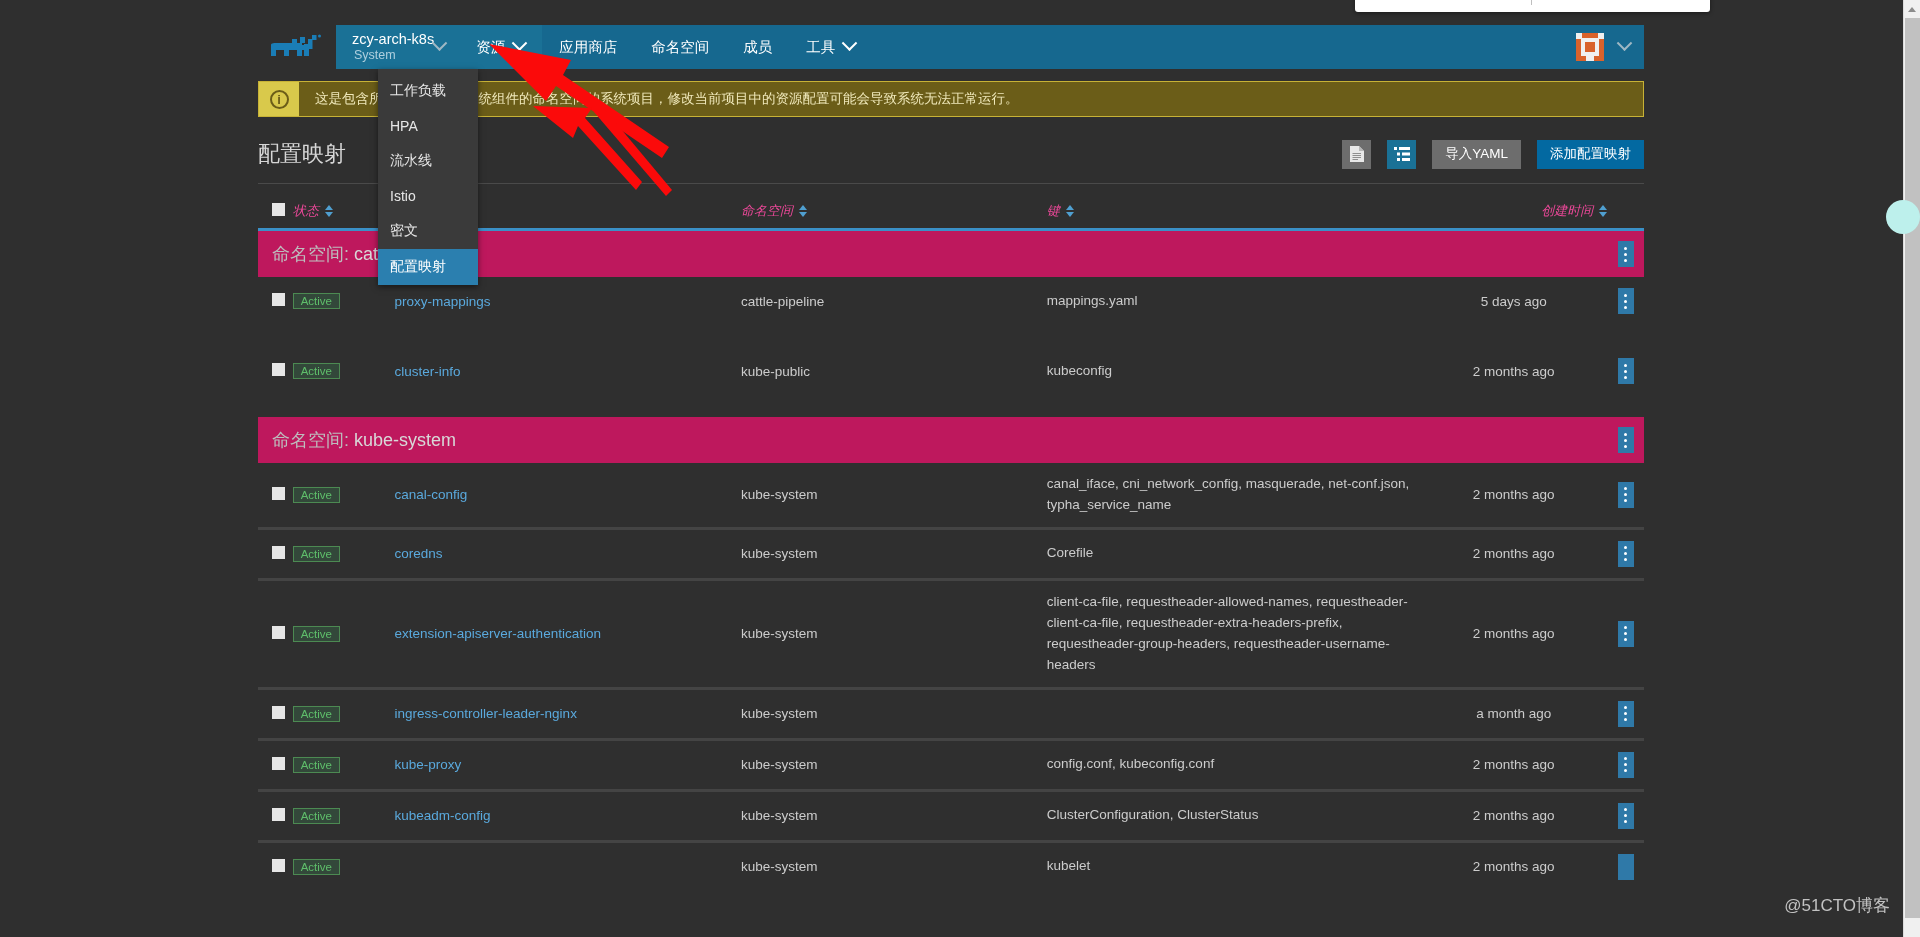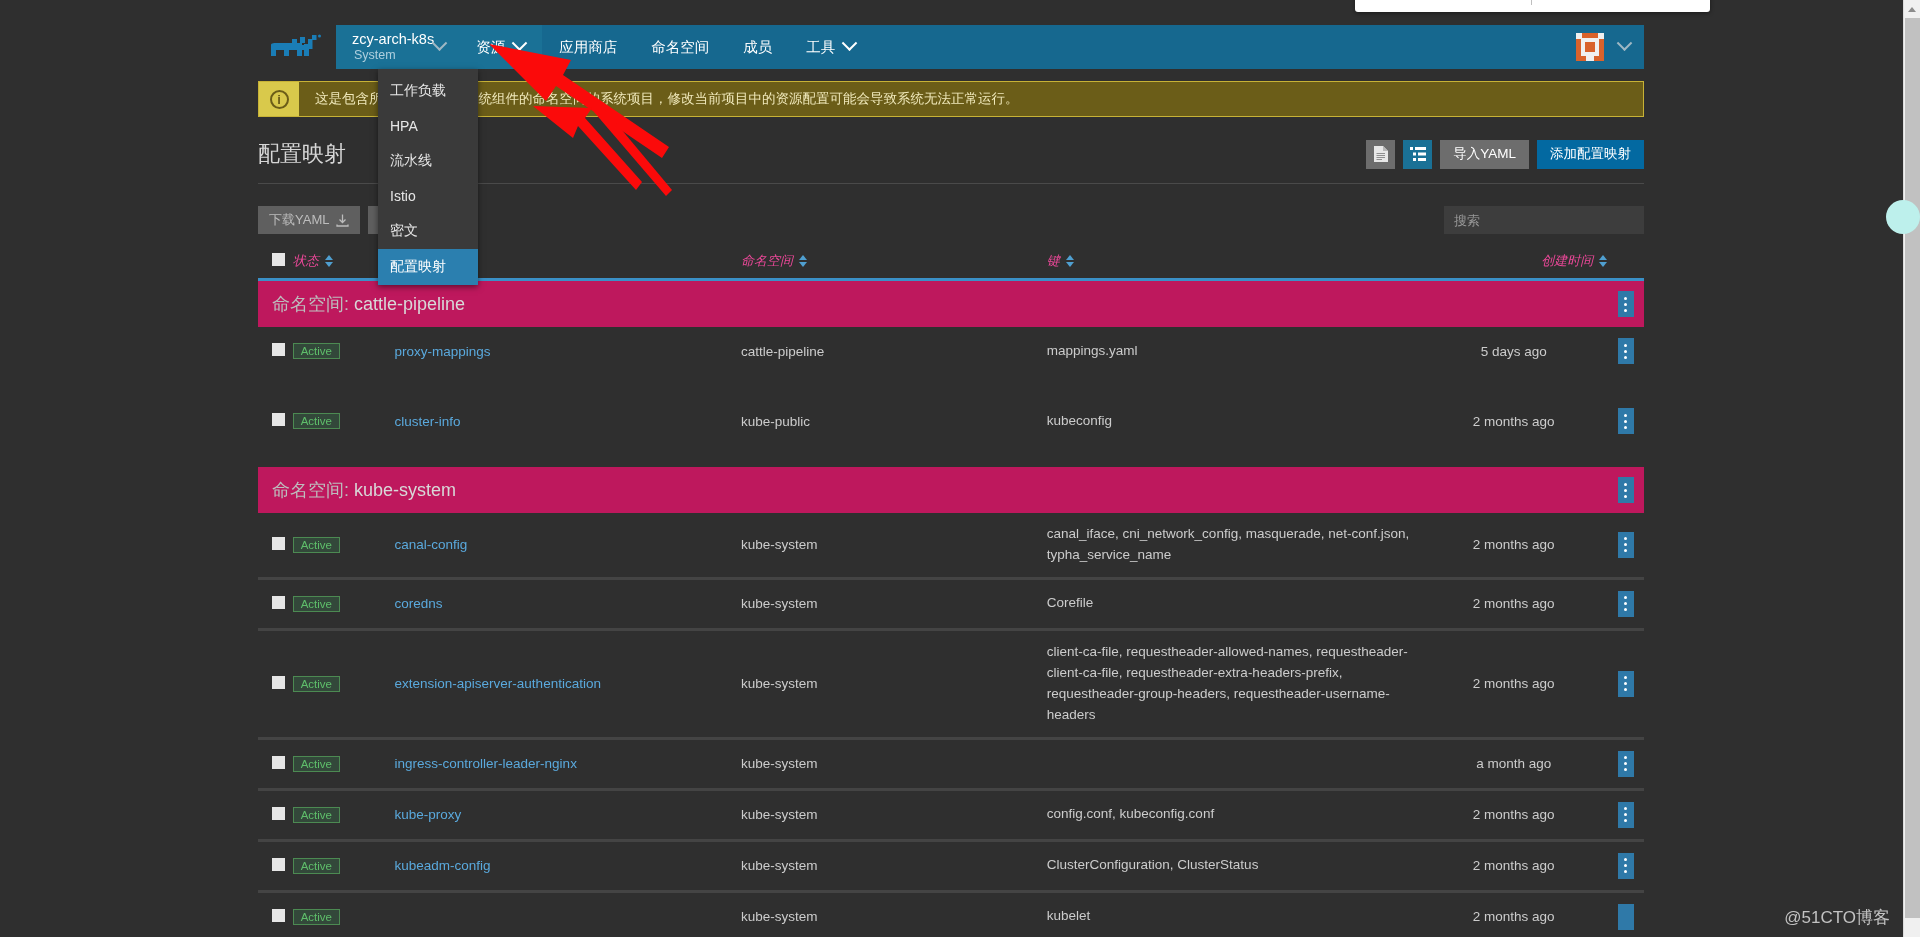--- a/index.html
+++ b/index.html
@@ -125,21 +125,21 @@
     font-size: 13px; font-weight: bold; line-height: 1;
   }
   .banner-text { color: #f0e9bb; font-size: 13.5px; padding-left: 16px; }
 
   
   .page-head {
     display: flex; align-items: center; margin-top: 22px; padding-bottom: 14px;
     border-bottom: 1px solid #4a4a4a;
   }
   .page-title { color: #d6d6d6; font-size: 22px; font-weight: normal; }
-  .head-actions { margin-left: auto; display: flex; align-items: center; gap: 8px; }
+  .head-actions { margin-left: auto; display: flex; align-items: center; gap: 16px; }
   .icon-btn {
     width: 29px; height: 29px; display: flex; align-items: center; justify-content: center;
     background: #6d6d6d; cursor: pointer;
   }
   .icon-btn.blue { background: #1a7196; }
   .btn {
     height: 29px; padding: 0 13px; display: flex; align-items: center;
     font-size: 13.5px; color: #ffffff; background: #6d6d6d; cursor: pointer;
   }
   .btn.primary { background: #0369a1; }
@@ -217,21 +217,21 @@
     background: #2f79a8;
   }
   .kebab span { width: 3px; height: 3px; background: #ffffff; border-radius: 50%; }
   .group-row .kebab { background: #2f79a8; }
 
   
   .arrows { position: absolute; left: 0; top: 0; width: 1920px; height: 937px; pointer-events: none; z-index: 60; }
 
   
   .watermark {
-    position: absolute; right: 30px; bottom: 8px;
+    position: absolute; right: 30px; bottom: 20px;
     color: #cfcfcf; font-size: 17px; opacity: .92; z-index: 55;
   }
 </style>
 </head>
 <body>
 
 <div id="root">
 
   <div class="top-popup">
     <div class="caret"></div>
@@ -350,43 +350,20 @@
         </div>
         <div class="btn">
           <span>导入YAML</span>
         </div>
         <div class="btn primary">
           <span>添加配置映射</span>
         </div>
       </div>
     </div>
 
-    <div class="tbl-toolbar">
-      <div class="tb-btn">
-        <span>下载YAML</span>
-        <svg width="13" height="13" viewBox="0 0 13 13">
-          <g stroke="#bdbdbd" stroke-width="1.3" fill="none">
-            <line x1="6.5" y1="0.5" x2="6.5" y2="8"></line>
-            <path d="M3.5 5.5 L6.5 8.5 L9.5 5.5"></path>
-            <path d="M1 10.5 L1 12 L12 12 L12 10.5"></path>
-          </g>
-        </svg>
-      </div>
-      <div class="tb-btn">
-        <span>删除</span>
-        <svg width="12" height="13" viewBox="0 0 12 13">
-          <g stroke="#bdbdbd" stroke-width="1.2" fill="none">
-            <path d="M1 2.5 L11 2.5"></path>
-            <path d="M4.5 2.5 L4.5 1 L7.5 1 L7.5 2.5"></path>
-            <path d="M2.3 2.5 L3 12 L9 12 L9.7 2.5"></path>
-          </g>
-        </svg>
-      </div>
-      <input class="search-box" value="" placeholder="搜索" style="">
-    </div>
 
     <table class="grid">
       <thead>
         <tr>
           <th class="col-chk">
             <span class="chk"></span>
           </th>
           <th class="col-state">
             <span class="th-inner">
               <span>状态</span>

